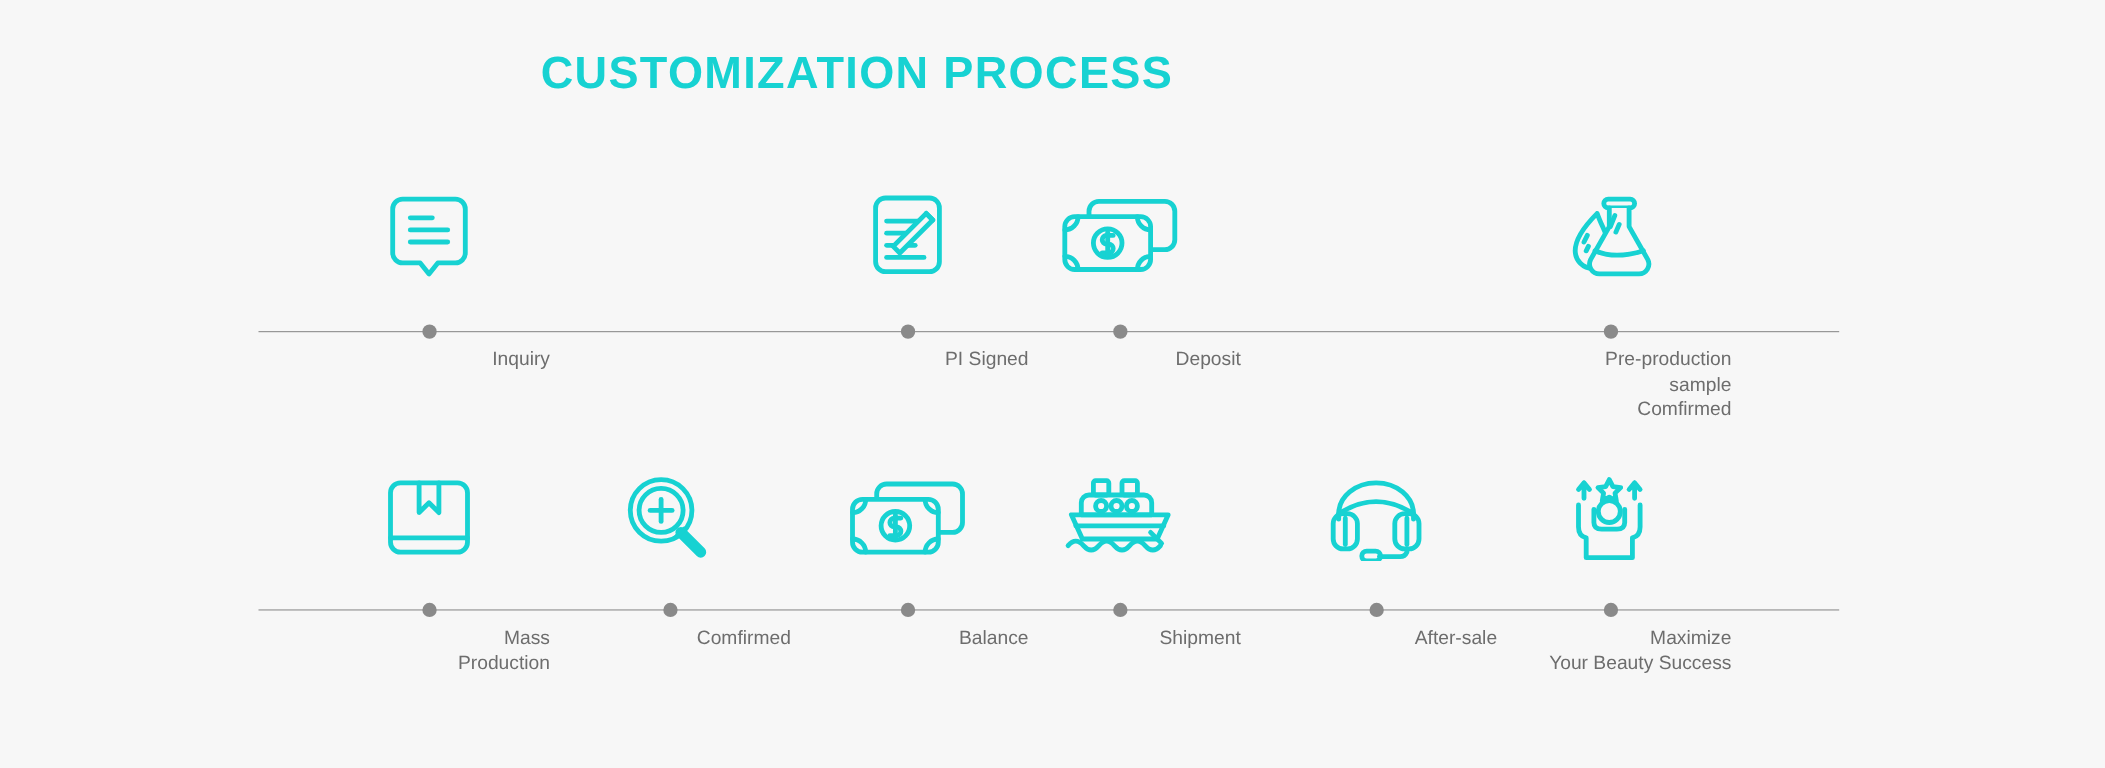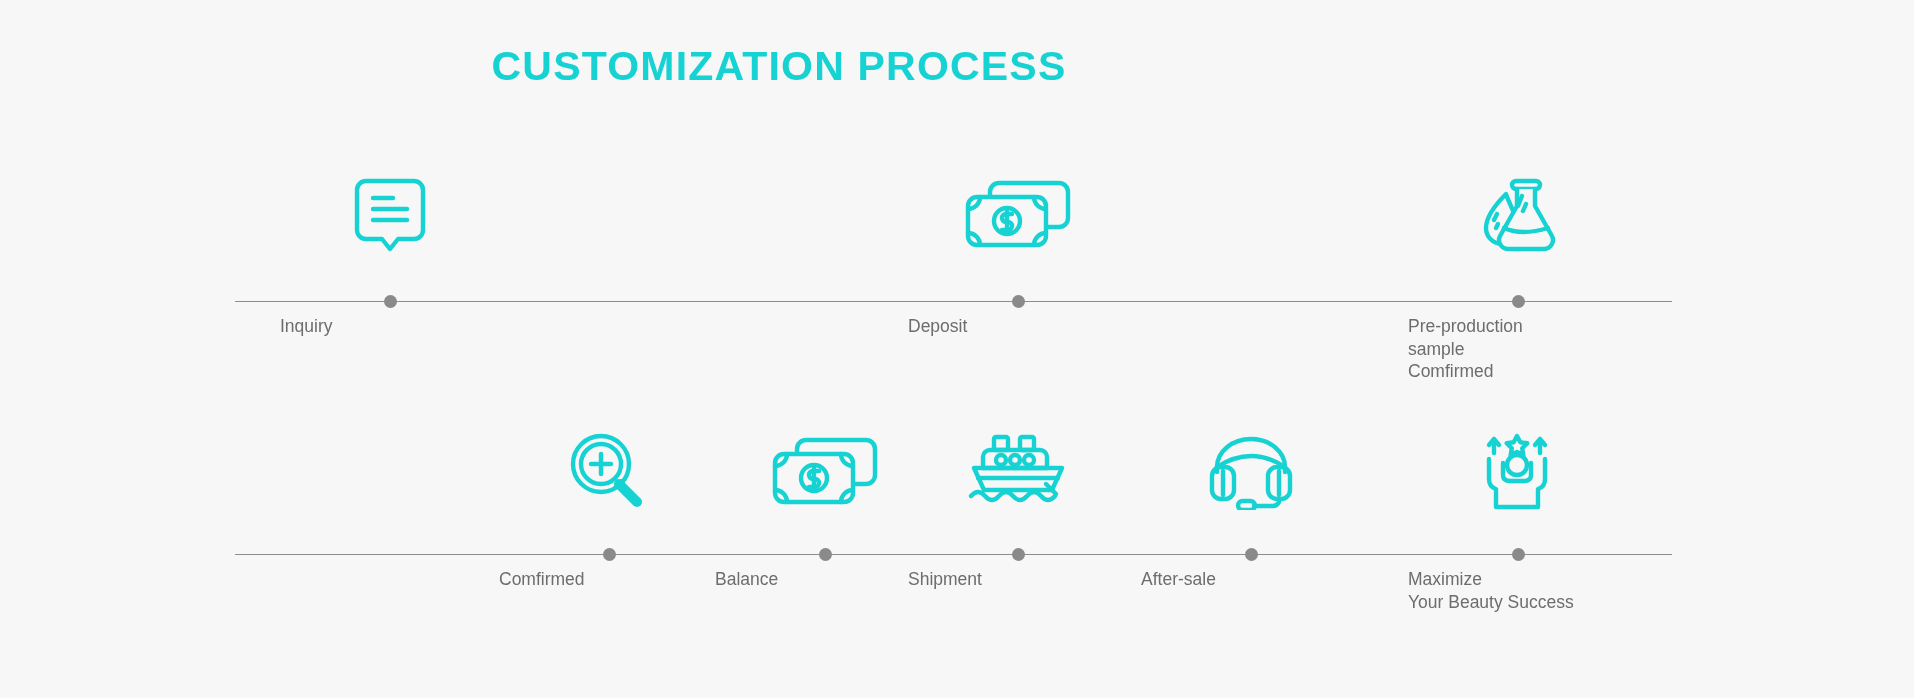--- a/index.html
+++ b/index.html
@@ -93,38 +93,38 @@
     border-radius: 50%;
     background: #8a8a8a;
   }
   .row-1 .dot { top: 135px; }
   .row-2 .dot { top: 128px; }
 
   .step-label {
     position: absolute;
     left: 0;
     width: 220px;
-    text-align: left;
+    text-align: right;
     font-size: 17.5px;
     line-height: 22.5px;
     color: #6d6d6d;
     font-family: "Liberation Sans", sans-serif;
     font-weight: 400;
   }
   .row-1 .step-label { top: 155px; }
   .row-2 .step-label { top: 148px; }
   .step-label .ln { display: block; }
 
   
   .c0 { left: 155px; }
   .c1 { left: 374px; }
   .c2 { left: 590px; }
   .c3 { left: 783px; }
   .c4 { left: 1016px; }
-  .c5 { left: 1283px; }
+  .c5 { left: 1229px; }
 </style>
 </head>
 <body>
 
 <div class="page">
 
   <div class="title">CUSTOMIZATION PROCESS</div>
 
   <div class="row row-1">
     <div class="track"></div>
@@ -139,20 +139,37 @@
             <line x1="19" y1="44" x2="53" y2="44"></line>
           </svg>
         </div>
         <div class="dot"></div>
         <div class="step-label">
           <span class="ln">Inquiry</span>
         </div>
       </div>
 
 
+      <div class="step c2">
+        <div class="icon-wrap">
+          <svg width="66" height="78" viewBox="0 0 66 78" fill="none" stroke="#17d2d2" stroke-width="4.4" stroke-linecap="round" stroke-linejoin="round">
+            <path d="M13 4 H53 A9 9 0 0 1 62 13 V62 A9 9 0 0 1 53 71 H13 A9 9 0 0 1 4 62 V13 A9 9 0 0 1 13 4 Z"></path>
+            <line x1="14" y1="25" x2="44" y2="25"></line>
+            <line x1="14" y1="36" x2="36" y2="36"></line>
+            <line x1="14" y1="47" x2="40" y2="47"></line>
+            <line x1="14" y1="58" x2="48" y2="58"></line>
+            <path d="M20 48 L50 18 L56 24 L26 54 Z" fill="#f7f7f7"></path>
+            <path d="M50 18 L56 24"></path>
+          </svg>
+        </div>
+        <div class="dot"></div>
+        <div class="step-label">
+          <span class="ln">PI Signed</span>
+        </div>
+      </div>
 
       <div class="step c3">
         <div class="icon-wrap">
           <svg width="108" height="72" viewBox="0 0 108 72" fill="none" stroke="#17d2d2" stroke-width="4.4" stroke-linecap="round" stroke-linejoin="round">
             <rect x="26" y="4" width="78" height="44" rx="9" fill="#f7f7f7"></rect>
             <rect x="4" y="18" width="78" height="48" rx="9" fill="#f7f7f7"></rect>
             <path d="M4 30 A12 12 0 0 0 16 18"></path>
             <path d="M4 54 A12 12 0 0 1 16 66"></path>
             <path d="M82 30 A12 12 0 0 1 70 18"></path>
             <path d="M82 54 A12 12 0 0 0 70 66"></path>
@@ -189,20 +206,34 @@
         </div>
       </div>
 
     </div>
   </div>
 
   <div class="row row-2">
     <div class="track"></div>
     <div class="steps">
 
+      <div class="step c0">
+        <div class="icon-wrap">
+          <svg width="76" height="74" viewBox="0 0 76 74" fill="none" stroke="#17d2d2" stroke-width="4.4" stroke-linecap="round" stroke-linejoin="round">
+            <path d="M12 4 H64 A9 9 0 0 1 73 13 V58 A9 9 0 0 1 64 67 H12 A9 9 0 0 1 3 58 V13 A9 9 0 0 1 12 4 Z"></path>
+            <path d="M29 4 V31 L38 22 L47 31 V4"></path>
+            <line x1="3" y1="54" x2="73" y2="54"></line>
+          </svg>
+        </div>
+        <div class="dot"></div>
+        <div class="step-label">
+          <span class="ln">Mass</span>
+          <span class="ln">Production</span>
+        </div>
+      </div>
 
       <div class="step c1">
         <div class="icon-wrap">
           <svg width="80" height="78" viewBox="0 0 80 78" fill="none" stroke="#17d2d2" stroke-width="4.4" stroke-linecap="round" stroke-linejoin="round">
             <circle cx="32" cy="31" r="28"></circle>
             <circle cx="32" cy="31" r="20"></circle>
             <line x1="22" y1="31" x2="42" y2="31"></line>
             <line x1="32" y1="21" x2="32" y2="41"></line>
             <path d="M50 51 L68 69" stroke-width="10"></path>
             <path d="M50 51 L68 69"></path>

